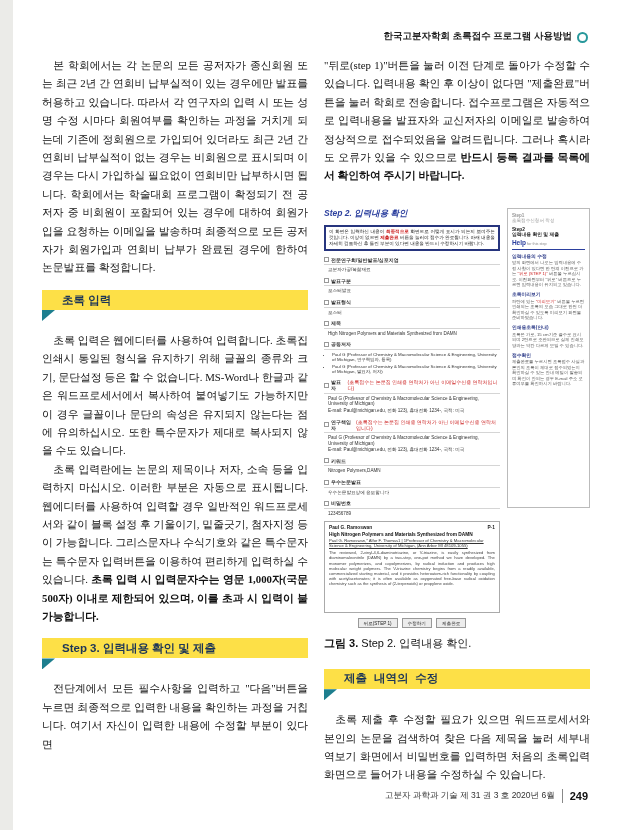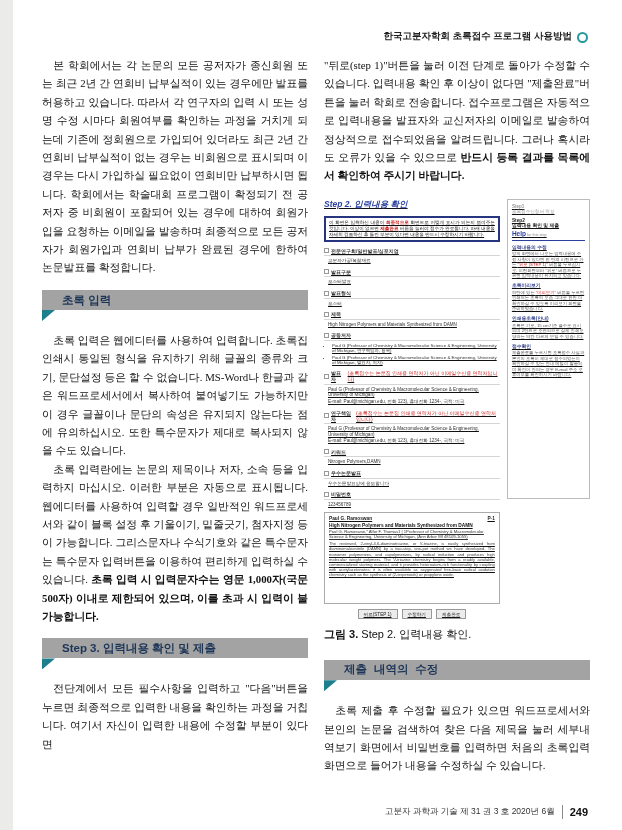--- a/index.html
+++ b/index.html
@@ -10,26 +10,26 @@
   .edge-strip{position:absolute;left:0;top:0;width:13px;height:830px;background:#ebebe8;}
   
   .header{position:absolute;top:30px;right:34px;display:flex;align-items:flex-end;gap:5px;
     font-family:"Liberation Sans", sans-serif;font-weight:bold;font-size:9.5px;color:#222;}
   .ring{width:7px;height:7px;border:2.5px solid #27989b;border-radius:50%;display:inline-block;}
   
   .columns{position:absolute;top:56px;left:42px;width:548px;display:flex;gap:16px;}
   .col{width:266px;font-size:10.8px;line-height:18.4px;text-align:justify;}
   .body-para{margin:0;text-indent:1.05em;word-break:break-all;}
   .sec-head{margin:13px 0 10px 0;font-family:"Liberation Sans", sans-serif;}
-  .bar{background:#a3a3a3;height:20px;line-height:20px;padding-left:20px;font-weight:bold;
+  .bar{background:#fde047;height:20px;line-height:20px;padding-left:20px;font-weight:bold;
     color:#1c3557;font-size:11.5px;text-align:left;}
   .tri{width:13px;height:11px;background:#1d7e8e;clip-path:polygon(0 0,100% 0,0 100%);}
   
-  .figure{margin-top:14px;font-family:"Liberation Sans", sans-serif;display:flex;gap:7px;
-    text-align:left;line-height:normal;text-decoration:underline;}
+  .figure{margin-top:23px;font-family:"Liberation Sans", sans-serif;display:flex;gap:7px;
+    text-align:left;line-height:normal;}
   .fig-main{width:178px;}
   .fig-title{color:#2b3f9e;font-weight:bold;font-style:italic;font-size:8.5px;margin-bottom:5px;}
   .fig-notice{border:2px solid #27357e;padding:2px 3px;font-size:4.6px;line-height:6px;color:#222;
     text-align:justify;margin-bottom:6px;}
   .fig-notice .red{color:#cc2222;font-weight:bold;}
   .fig-field{margin-bottom:5px;}
   .fig-label{font-size:5px;font-weight:bold;color:#333;border-bottom:1px solid #d5d5d5;
     padding-bottom:1.5px;display:flex;align-items:center;gap:2px;}
   .sq{width:3px;height:3px;border:1px solid #999;display:inline-block;flex:none;}
   .fig-label .red{color:#cc2222;font-weight:normal;}
@@ -56,21 +56,21 @@
   .fs-help small{color:#888;font-weight:normal;font-size:3.8px;}
   .fs-sec{margin-bottom:5px;}
   .fs-sec-title{color:#33418c;font-weight:bold;font-size:4.8px;margin-bottom:1px;}
   .fs-sec .red{color:#cc2222;}
   
   .caption{margin-top:9px;font-family:"Liberation Sans", sans-serif;font-size:11px;color:#111;
     text-align:left;line-height:12px;}
   .caption b{font-weight:bold;}
   
   .footer{position:absolute;top:789px;right:34px;display:flex;align-items:center;gap:7px;
-    font-family:"Liberation Sans", sans-serif;font-size:8.5px;color:#333;margin-top:16px;}
+    font-family:"Liberation Sans", sans-serif;font-size:8.5px;color:#333;}
   .footer .divider{width:1px;height:14px;background:#888;}
   .footer .pageno{font-weight:bold;font-size:11px;color:#111;}
 </style>
 </head>
 <body>
 
 <div class="edge-strip"></div>
 
 <div class="header">
   <span>한국고분자학회 초록접수 프로그램 사용방법</span>

